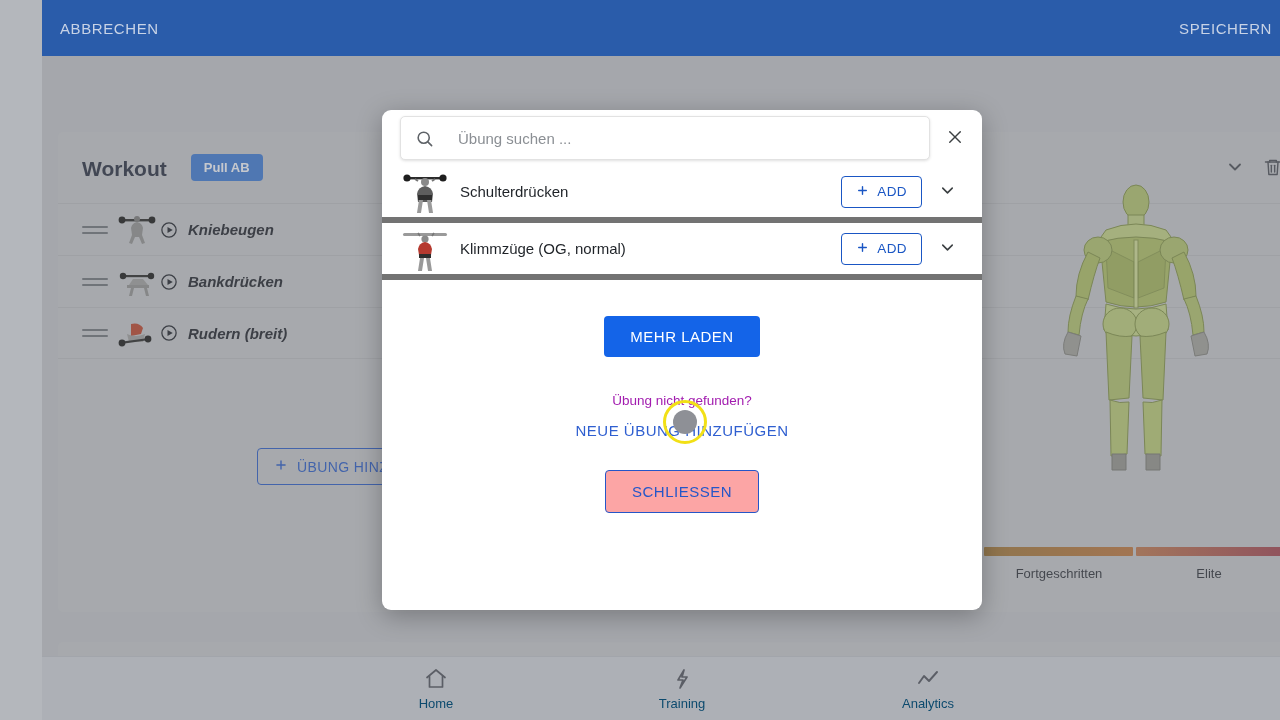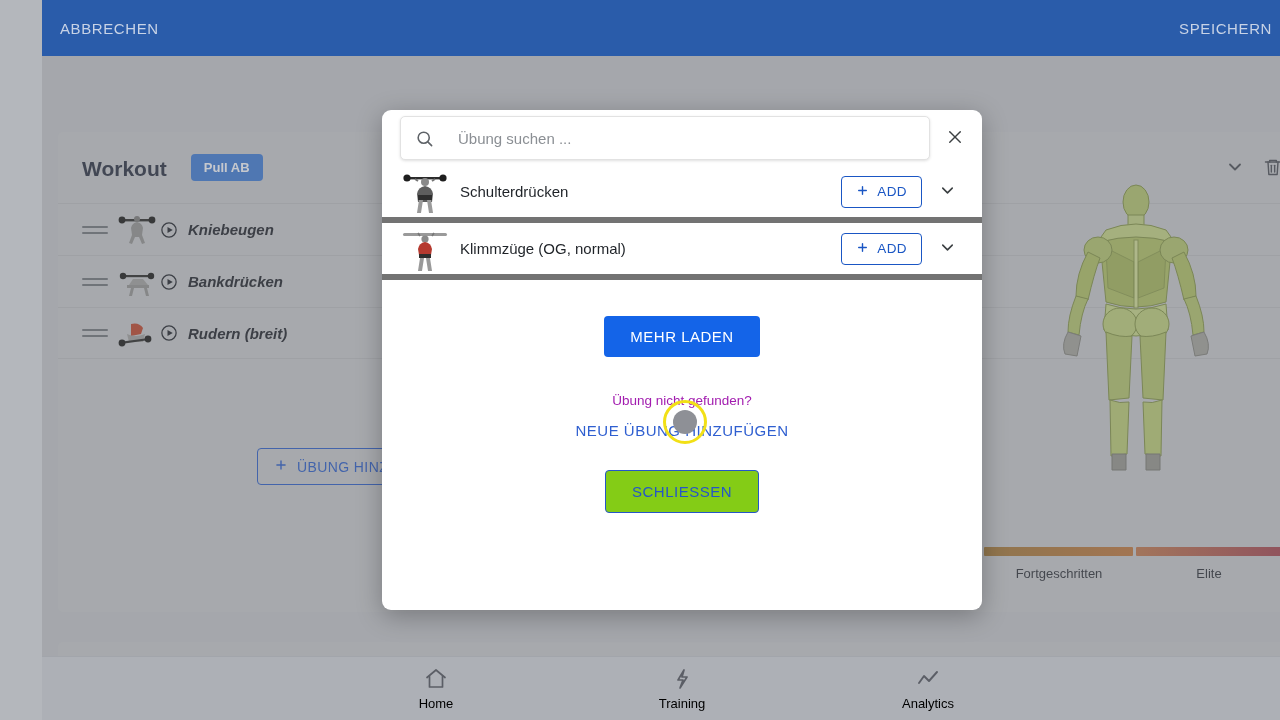--- a/index.html
+++ b/index.html
@@ -148,21 +148,21 @@
     display: flex; align-items: center; justify-content: center;
     gap: 126px;
     border-top: 1px solid #a2a5ab;
     z-index: 4;
   }
   .nav-item {
     display: flex; flex-direction: column; align-items: center; gap: 5px;
     width: 120px; cursor: pointer; background: none; border: none;
     font-family: "Liberation Sans", sans-serif;
   }
-  .nav-item span { font-size: 13px; color: #000000; }
+  .nav-item span { font-size: 13px; color: #0c4a6e; }
   .nav-item svg { display: block; }
 
   
   .modal {
     position: absolute; left: 340px; top: 110px;
     width: 600px; height: 500px;
     background: #fff;
     border-radius: 9px;
     box-shadow: 0 6px 26px rgba(0,0,0,.28);
     z-index: 10;
@@ -242,21 +242,21 @@
     font-size: 13.5px; color: #a21caf;
   }
   .link-btn {
     display: inline-block; margin-top: 14px;
     background: none; border: none; cursor: pointer;
     color: #2f5fd0; font-size: 15px; letter-spacing: .5px;
     font-family: "Liberation Sans", sans-serif;
   }
   .btn-outline {
     margin-top: 30px;
-    background: #84cc16; color: #2556c8;
+    background: #fca5a5; color: #2556c8;
     border: 1px solid #2556c8; border-radius: 4px;
     font-size: 15px; letter-spacing: .5px;
     padding: 12px 26px; cursor: pointer;
     font-family: "Liberation Sans", sans-serif;
   }
 
   
   .click-ring {
     position: absolute; left: 621px; top: 400px;
     width: 44px; height: 44px;

